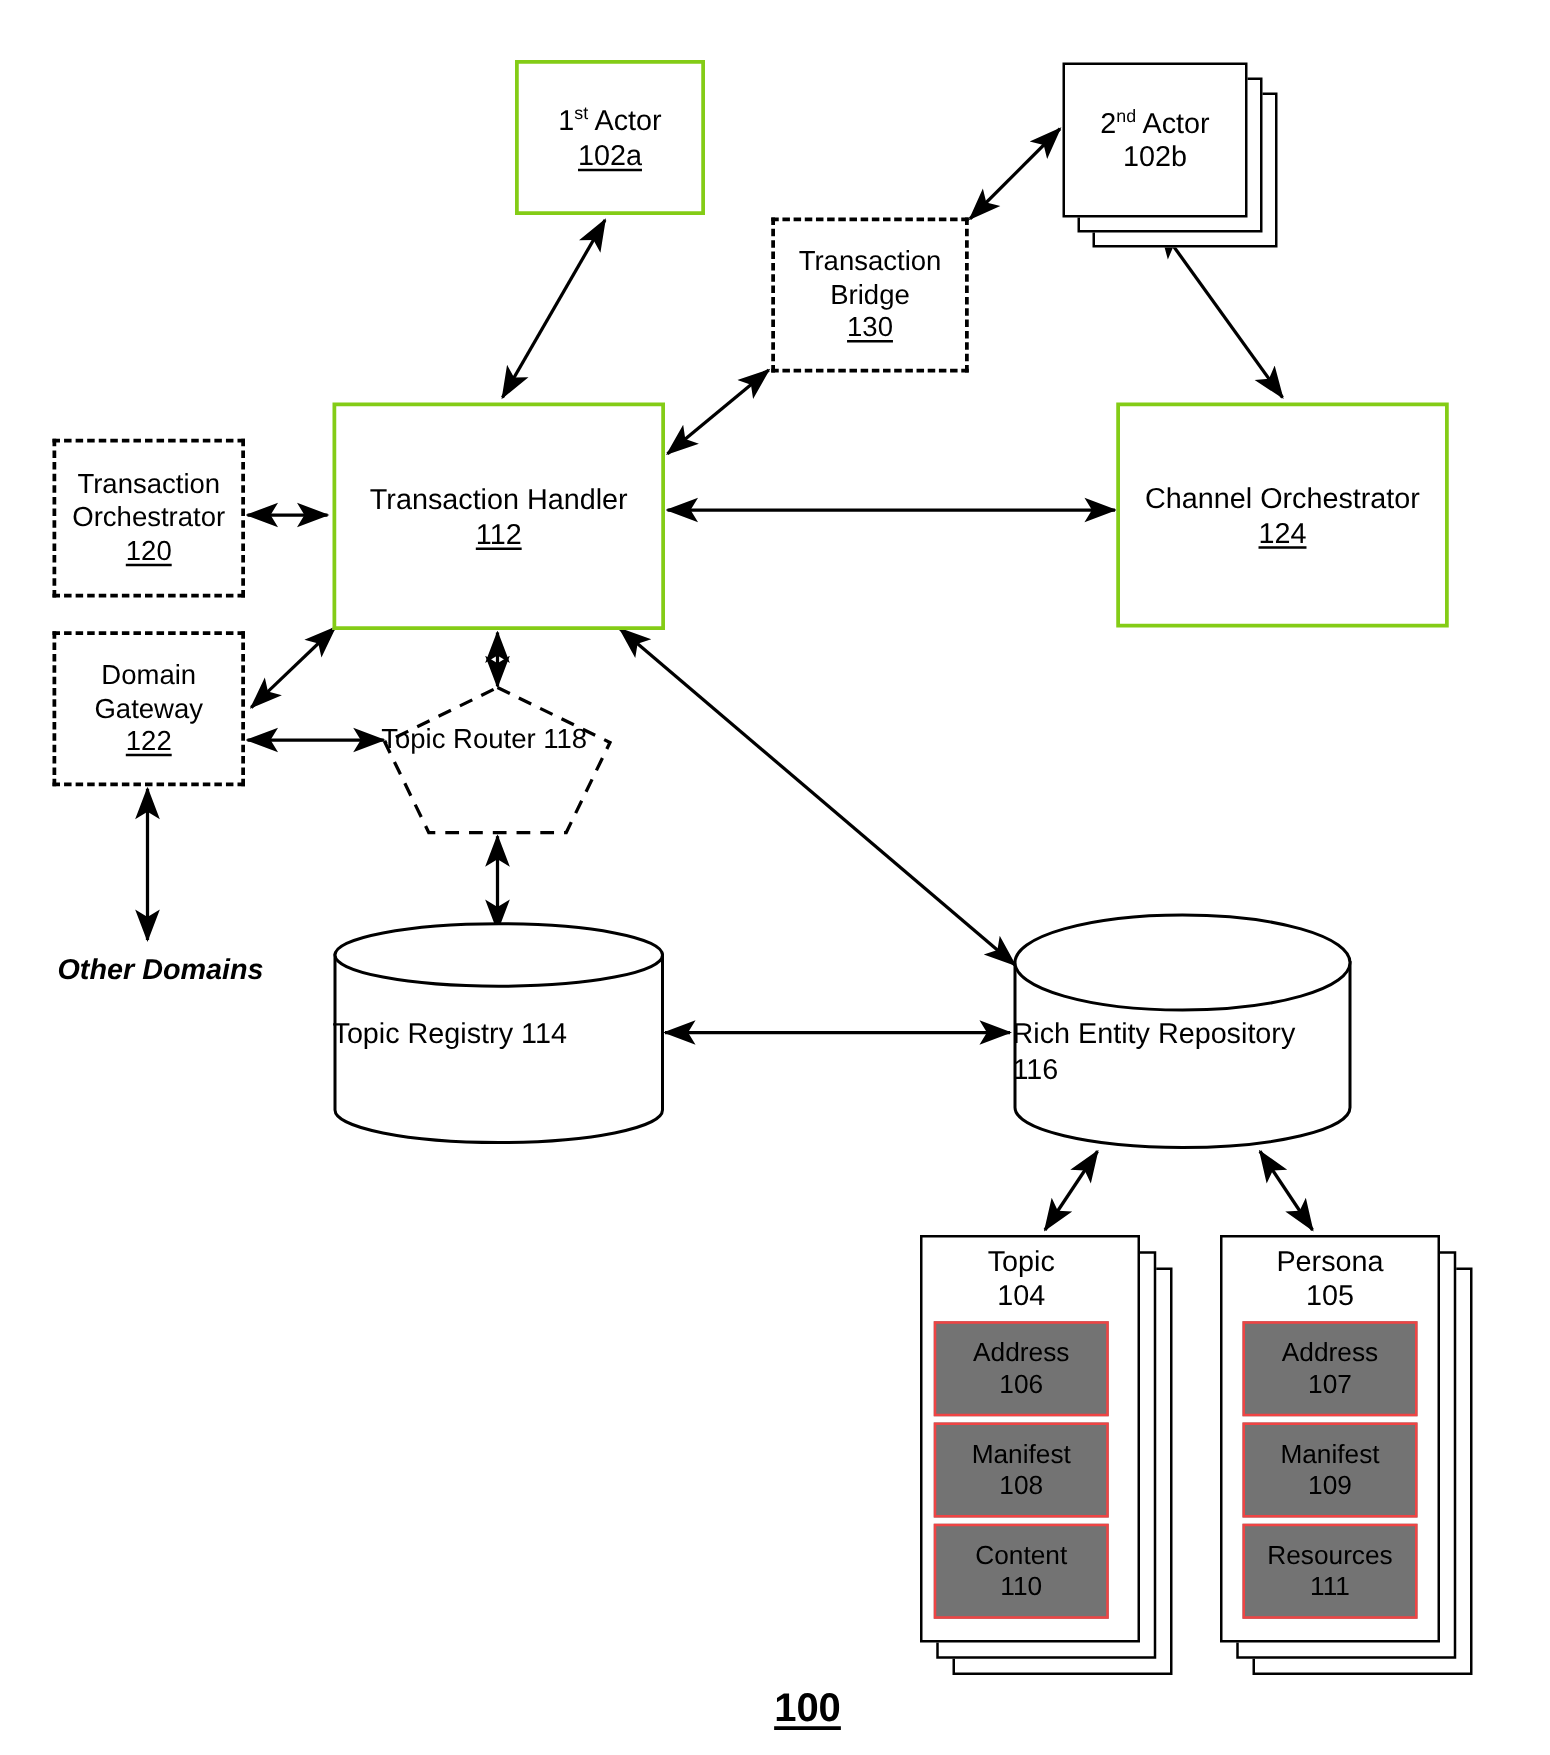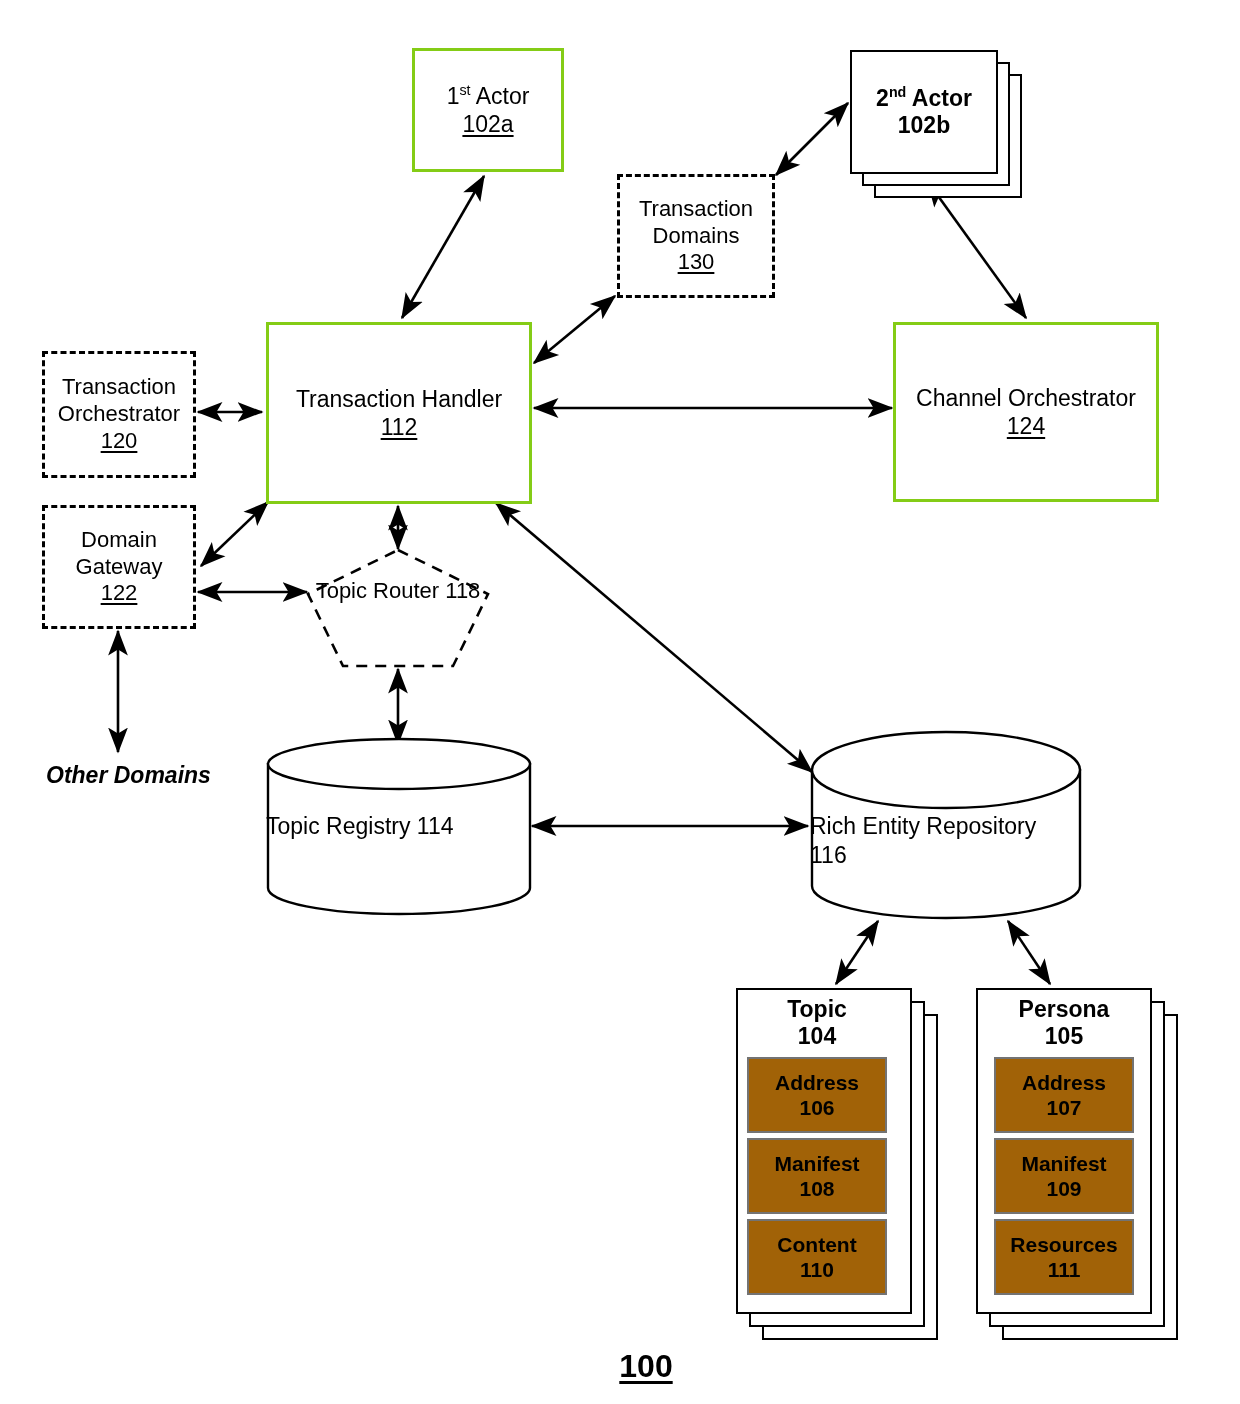--- a/index.html
+++ b/index.html
@@ -50,21 +50,20 @@
   }
   .box-solid {
     border: 3px solid #84cc16;
   }
   .box-dashed {
     border: 3px dashed #000000;
   }
   
   .stack {
     position: absolute;
-    font-weight: bold;
   }
   .stack .sheet {
     position: absolute;
     box-sizing: border-box;
     border: 2px solid #000000;
     background: #ffffff;
   }
   .stack .front {
     display: flex;
     flex-direction: column;
@@ -95,27 +94,26 @@
   }
   .pent svg {
     position: absolute;
     left: 0;
     top: 0;
   }
   .pent .pent-text {
     position: absolute;
     left: 0;
     right: 0;
-    text-align: center;
     line-height: 1.25;
   }
   .subbox {
     box-sizing: border-box;
-    border: 2px solid #737373;
-    background: #a16207;
+    border: 2px solid #ef4444;
+    background: #737373;
     display: flex;
     flex-direction: column;
     align-items: center;
     justify-content: center;
     text-align: center;
     line-height: 1.2;
   }
   .freetext {
     position: absolute;
     white-space: nowrap;
@@ -195,21 +193,21 @@
     <div class="sheet front" style="left:0px; top:0px; width:148px; height:124px; font-size:23px; justify-content:center;">
       <span class="lbl">
         <span>2</span><span class="sup">nd</span><span> Actor</span>
       </span>
       <span class="ref">102b</span>
     </div>
   </div>
 
   <div class="node box-dashed" style="left:617px; top:174px; width:158px; height:124px; font-size:22px;">
     <span class="lbl">Transaction</span>
-    <span class="lbl">Domains</span>
+    <span class="lbl">Bridge</span>
     <span class="ref">130</span>
   </div>
 
   <div class="node box-solid" style="left:266px; top:322px; width:266px; height:182px; font-size:23px;">
     <span class="lbl">Transaction Handler</span>
     <span class="ref">112</span>
   </div>
 
   <div class="node box-dashed" style="left:42px; top:351px; width:154px; height:127px; font-size:22px;">
     <span class="lbl">Transaction</span>

